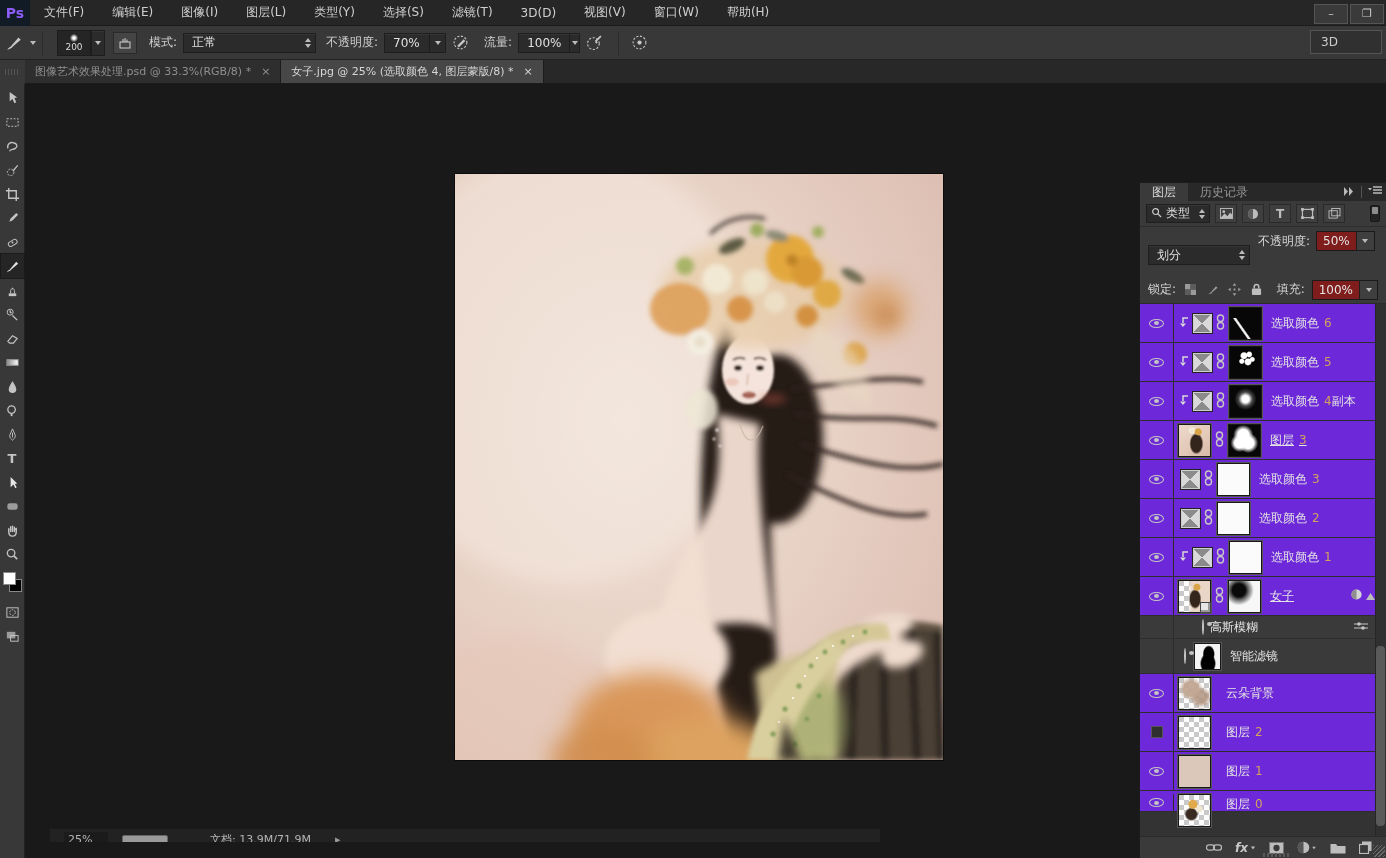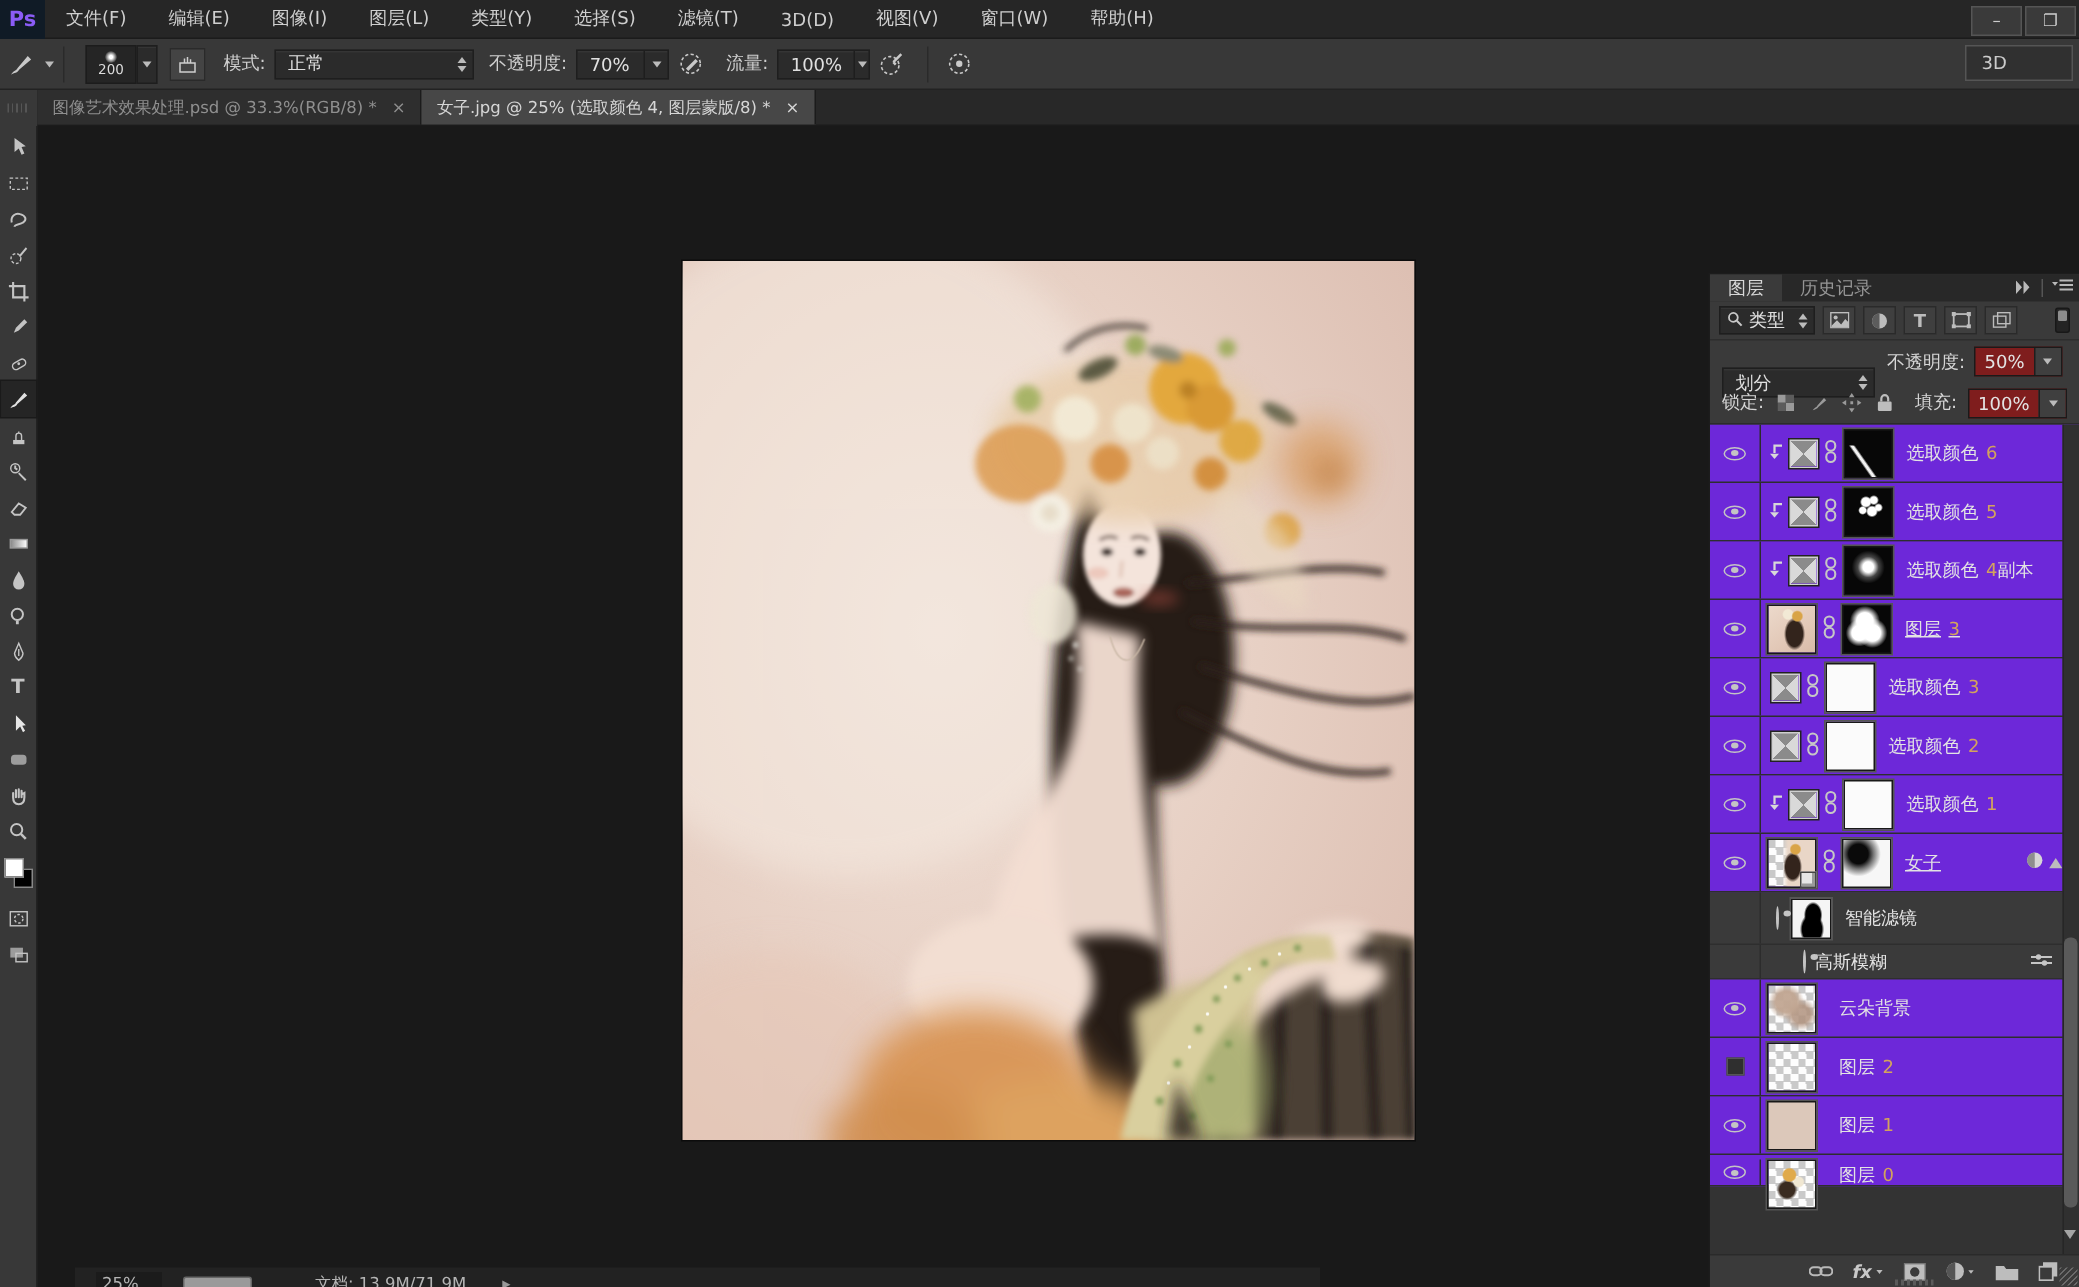--- a/index.html
+++ b/index.html
@@ -55,21 +55,21 @@
   .tool svg { display:block; }
   .swatches { width:23px; height:26px; position:relative; margin-top:4px; }
   .fg { position:absolute; left:2px; top:2px; width:13px; height:13px; background:#fff; border:1px solid #888; z-index:2; }
   .bg { position:absolute; left:8px; top:9px; width:13px; height:13px; background:#000; border:1px solid #888; }
 
   
   #pasteboard { position:absolute; left:25px; top:84px; width:1361px; height:774px; background:#191919; }
   #photo { position:absolute; left:430px; top:90px; width:488px; height:586px; box-shadow:0 0 0 1px #0c0c0c; }
 
   
-  #statusbar { position:absolute; left:25px; bottom:0; width:830px; height:13px; background:#222;
+  #statusbar { position:absolute; left:25px; bottom:16px; width:830px; height:13px; background:#222;
     overflow:hidden; color:#b5b5b5; font-size:11px; }
   #statusbar .inner { position:absolute; top:3px; left:0; display:flex; align-items:center; }
   #zoomval { margin-left:14px; width:44px; background:#1b1b1b; padding:1px 4px; }
   #scratchbox { width:46px; height:9px; background:#9a9a9a; border:1px solid #666; margin-left:14px; border-radius:2px; }
   #docinfo { margin-left:42px; }
   #statarrow { margin-left:24px; color:#999; }
 
   
   #layerspanel { position:absolute; left:1140px; top:183px; width:246px; height:675px; background:#3a3a3a;
     font-size:12px; color:#d6d6d6; box-shadow:0 0 0 1px #1c1c1c; display:flex; flex-direction:column; }
@@ -82,21 +82,21 @@
   #filterrow { height:26px; display:flex; align-items:center; padding:0 6px; gap:5px; border-bottom:1px solid #2d2d2d; }
   #typecombo { width:64px; height:19px; }
   .fbtn { width:22px; height:19px; background:#3f3f3f; border:1px solid #2a2a2a; display:flex; align-items:center; justify-content:center; }
   #filtertoggle { width:10px; height:17px; margin-left:auto; background:#242424; border:1px solid #181818; border-radius:2px; position:relative; }
   #filtertoggle::after { content:''; position:absolute; left:1px; top:1px; width:6px; height:7px; background:#8d8d8d; border-radius:1px; }
 
   #blendrow { height:28px; display:flex; align-items:center; padding:0 8px; gap:6px; }
   #blendcombo { width:102px; height:20px;margin-top:28px; }
   .numbox { background:#7f1d1d; border:1px solid #1a1a1a; height:20px; display:flex; align-items:center; }
   .numbox .val { padding:0 6px; color:#e3e3e3; }
-  #lockrow { height:28px; display:flex; align-items:center; padding:0 8px; gap:7px; border-bottom:1px solid #2b2b2b; }
+  #lockrow { height:28px; display:flex; align-items:center; padding:0 8px; gap:7px; border-bottom:1px solid #2b2b2b;margin-top:21px; }
   .lockicon { width:15px; height:15px; display:flex; align-items:center; justify-content:center; }
 
   #layerslist { flex:1; overflow:hidden; position:relative; background:#333; }
   .lrow { display:flex; align-items:center; height:39px; background:#6d28d9; border-bottom:1px solid #2e2e2e; position:relative; }
   .lrow.sel { background:#4e566b; }
   .eyecol { width:34px; align-self:stretch; border-right:1px solid #2c2c2c; display:flex; align-items:center; justify-content:center; flex:none; }
   .eye { width:15px; height:9px; border:1px solid #c4c4c4; border-radius:50%; position:relative; }
   .eye::after { content:''; position:absolute; left:4px; top:1.5px; width:5px; height:4px; background:#c4c4c4; border-radius:50%; }
   .eyeempty { width:12px; height:12px; border:1px solid #565656; background:#2f2f2f; }
   .adjicon { width:17px; height:17px; flex:none;
@@ -793,40 +793,40 @@
         <span><svg width="13" height="13" viewBox="0 0 14 14">
               <circle cx="7" cy="7" r="5.5" fill="#d6d6d6"></circle>
               <path d="M7,1.5 A5.5,5.5 0 0 0 7,12.5 Z" fill="#8e8e8e"></path>
             </svg></span>
         <span style="margin-right:8px"><svg width="9" height="7" viewBox="0 0 9 7">
               <path d="M0,7 L4.5,0 L9,7 Z" fill="#bdbdbd"></path>
             </svg></span>
       </span>
     </div>
 
-    <div class="subrow" style="height:35px">
-      <div class="eyecol" style="border-right:1px solid #2c2c2c"></div>
-      <span style="margin-left:10px"><span class="eye"></span></span>
-      <span class="mask m-sil" style="margin-left:8px"></span>
-      <span class="lname"><span>智能滤镜</span></span>
-    </div>
-
     <div class="subrow" style="height:23px">
       <div class="eyecol" style="border-right:1px solid #2c2c2c"></div>
       <span style="margin-left:28px"><span class="eye" style="width:13px;height:8px"></span></span>
       <span class="lname"><span>高斯模糊</span></span>
       <span class="rowright" style="right:18px">
         <span><svg width="14" height="10" viewBox="0 0 14 10">
               <path d="M0,3 H14 M0,7 H14" stroke="#c6c6c6" stroke-width="1.2"></path>
               <circle cx="5" cy="3" r="1.8" fill="#c6c6c6"></circle>
               <circle cx="9" cy="7" r="1.8" fill="#c6c6c6"></circle>
             </svg></span>
       </span>
     </div>
 
+    <div class="subrow" style="height:35px">
+      <div class="eyecol" style="border-right:1px solid #2c2c2c"></div>
+      <span style="margin-left:10px"><span class="eye"></span></span>
+      <span class="mask m-sil" style="margin-left:8px"></span>
+      <span class="lname"><span>智能滤镜</span></span>
+    </div>
+
     <div class="lrow">
       <div class="eyecol">
           <span class="eye"></span>
         </div>
       <span class="thumb t-clouds" style="margin-left:4px"></span>
       <span class="lname" style="margin-left:12px"><span>云朵背景</span></span>
     </div>
 
     <div class="lrow">
       <div class="eyecol">

